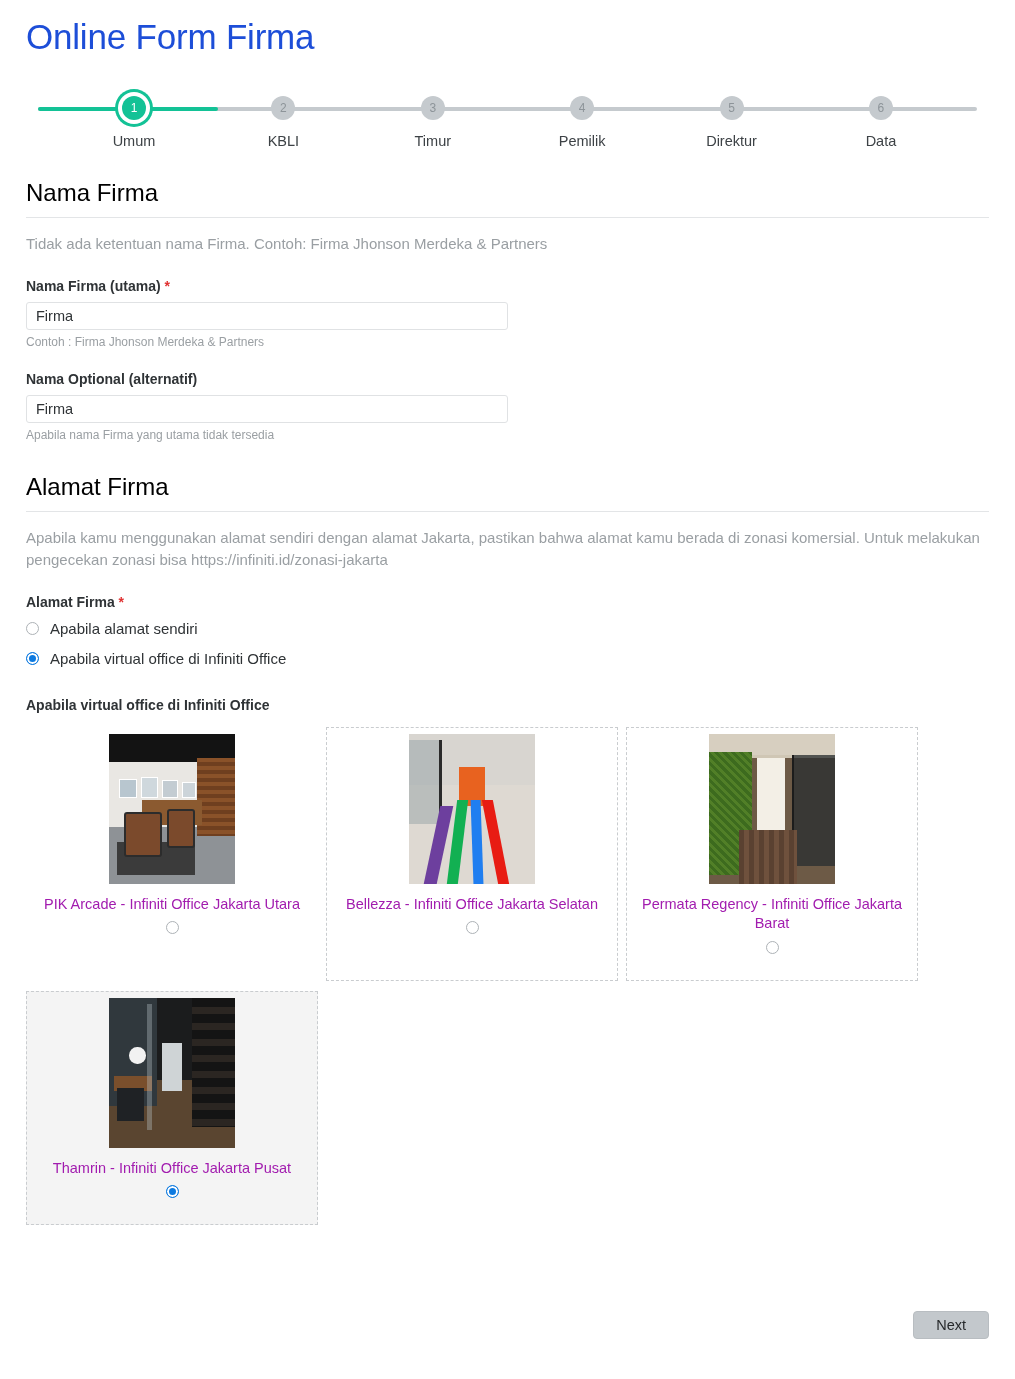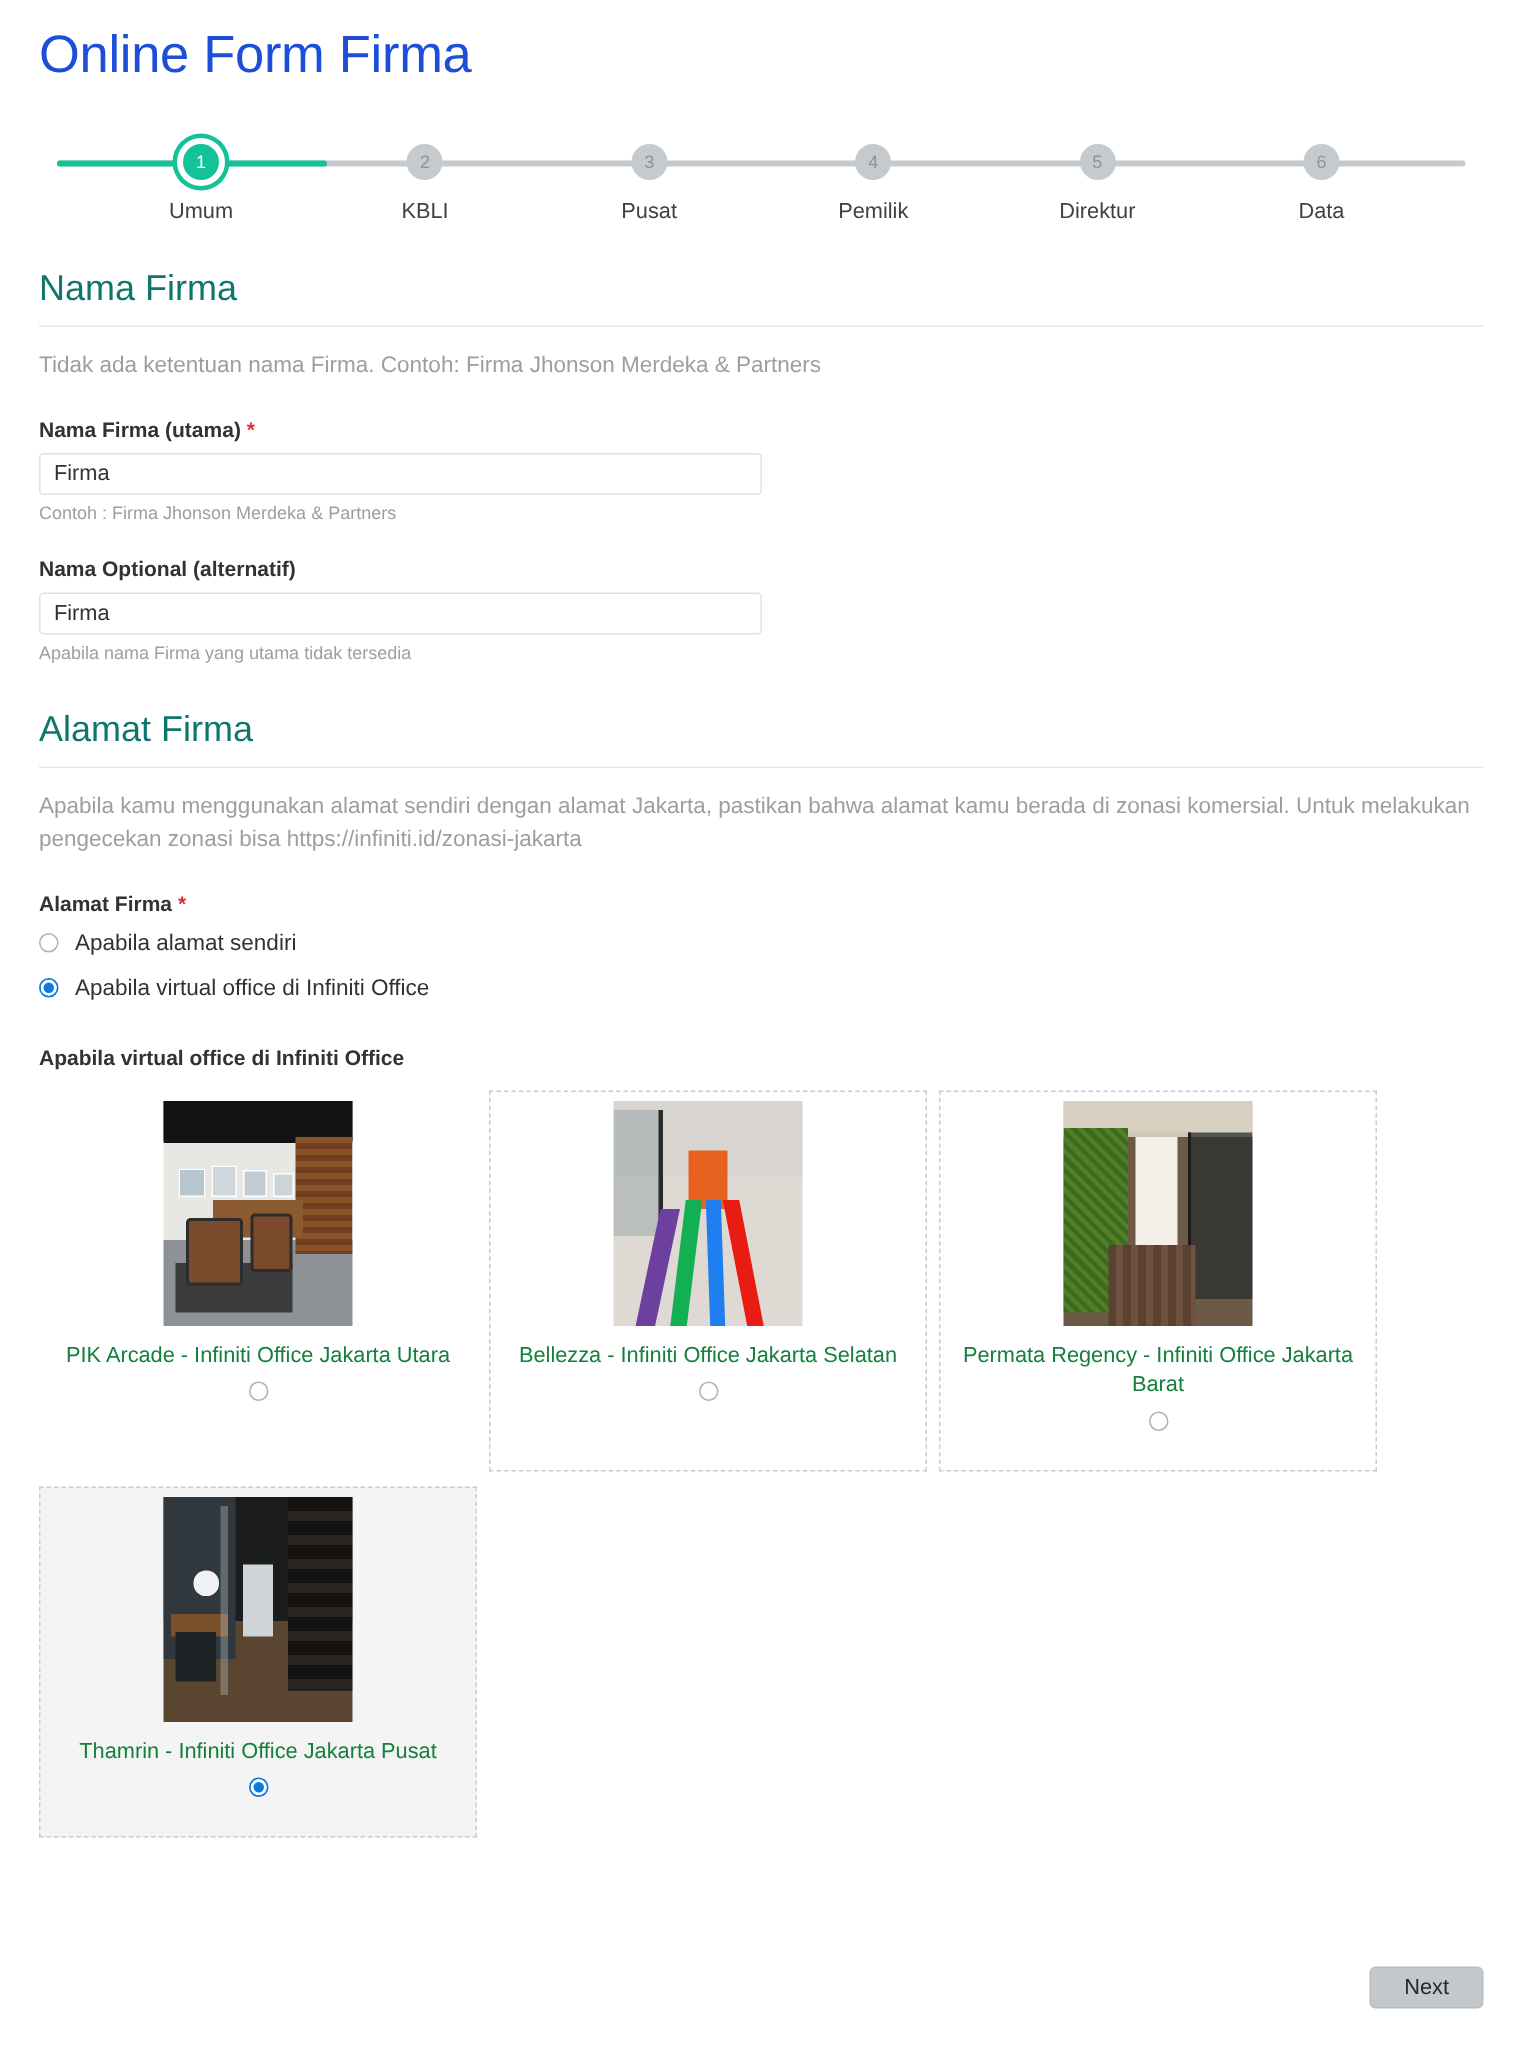--- a/index.html
+++ b/index.html
@@ -83,21 +83,21 @@
     margin-top: 13px;
     font-size: 14.5px;
     color: #3d4246;
     white-space: nowrap;
   }
 
   
   .section-title {
     font-size: 24px;
     font-weight: 400;
-    color: #0f766e;
+    color: #000000;
     margin: 30px 0 0 0;
     line-height: 1.25;
   }
   .section-rule {
     border: 0;
     border-top: 1px solid #e3e5e7;
     margin: 9px 0 0 0;
   }
   .section-desc {
     font-size: 15px;
@@ -195,21 +195,21 @@
   .card-thumb {
     width: 126px;
     height: 150px;
     overflow: hidden;
     position: relative;
     background: #2a2a2a;
   }
   .card-title {
     margin-top: 11px;
     font-size: 14.5px;
-    color: #15803d;
+    color: #a21caf;
     text-align: center;
     line-height: 1.35;
     max-width: 270px;
   }
   .card-radio {
     margin-top: 7px;
     width: 13px; height: 13px;
     border-radius: 50%;
     border: 1px solid #adb2b6;
     background: #ffffff;
@@ -306,21 +306,21 @@
         <div class="step-label">Umum</div>
       </div>
 
       <div class="step">
         <div class="step-circle">2</div>
         <div class="step-label">KBLI</div>
       </div>
 
       <div class="step">
         <div class="step-circle">3</div>
-        <div class="step-label">Pusat</div>
+        <div class="step-label">Timur</div>
       </div>
 
       <div class="step">
         <div class="step-circle">4</div>
         <div class="step-label">Pemilik</div>
       </div>
 
       <div class="step">
         <div class="step-circle">5</div>
         <div class="step-label">Direktur</div>

